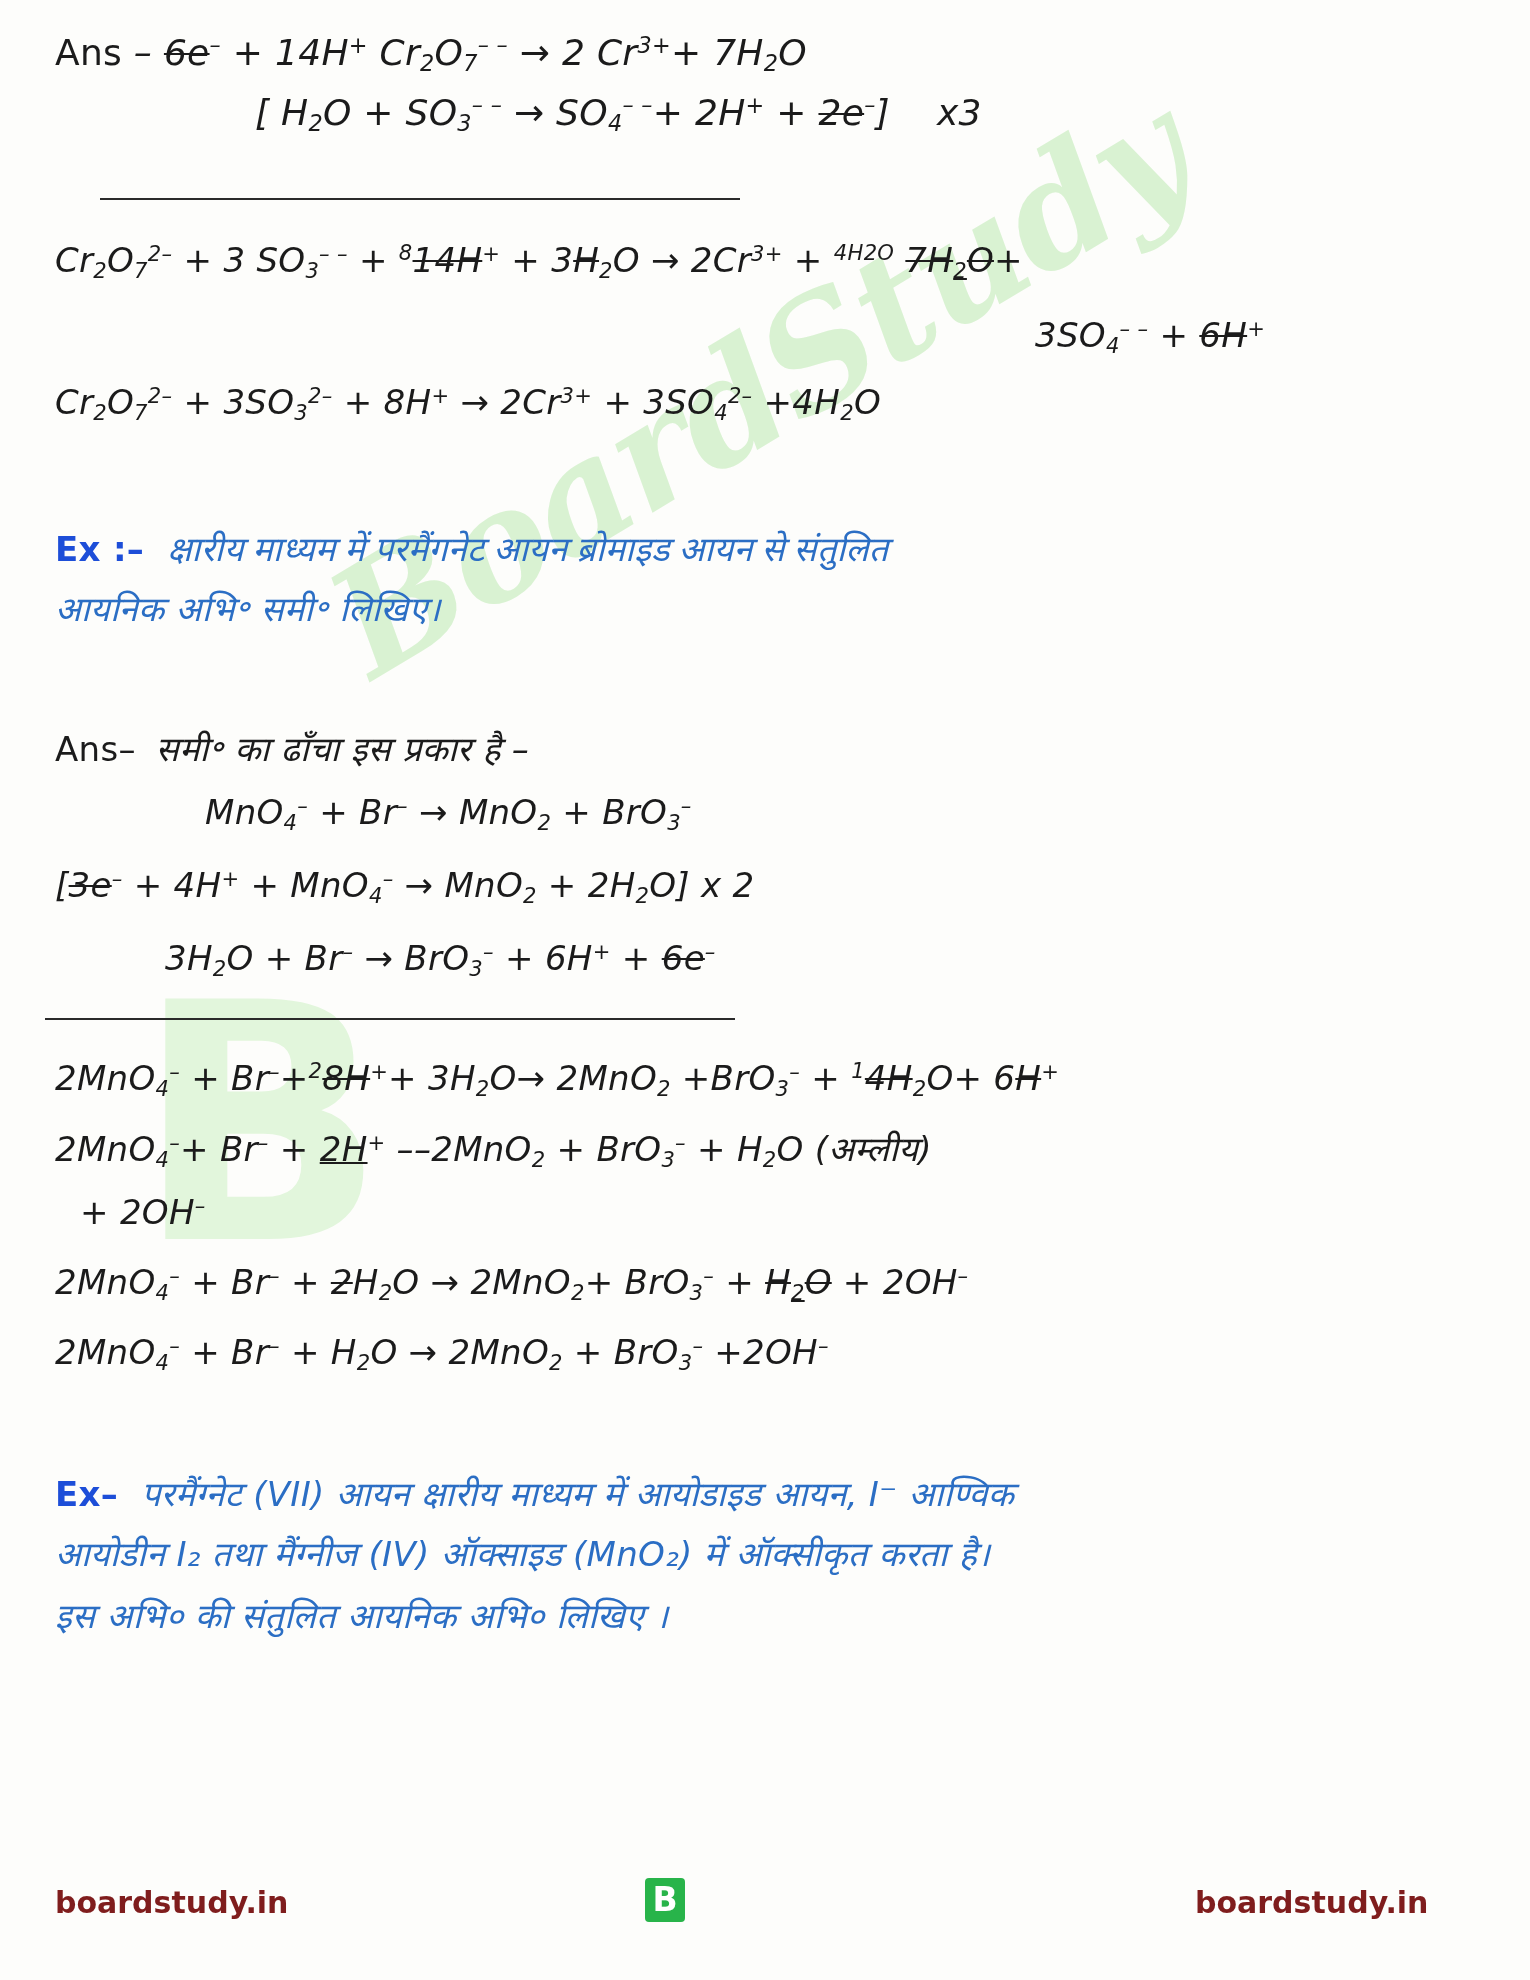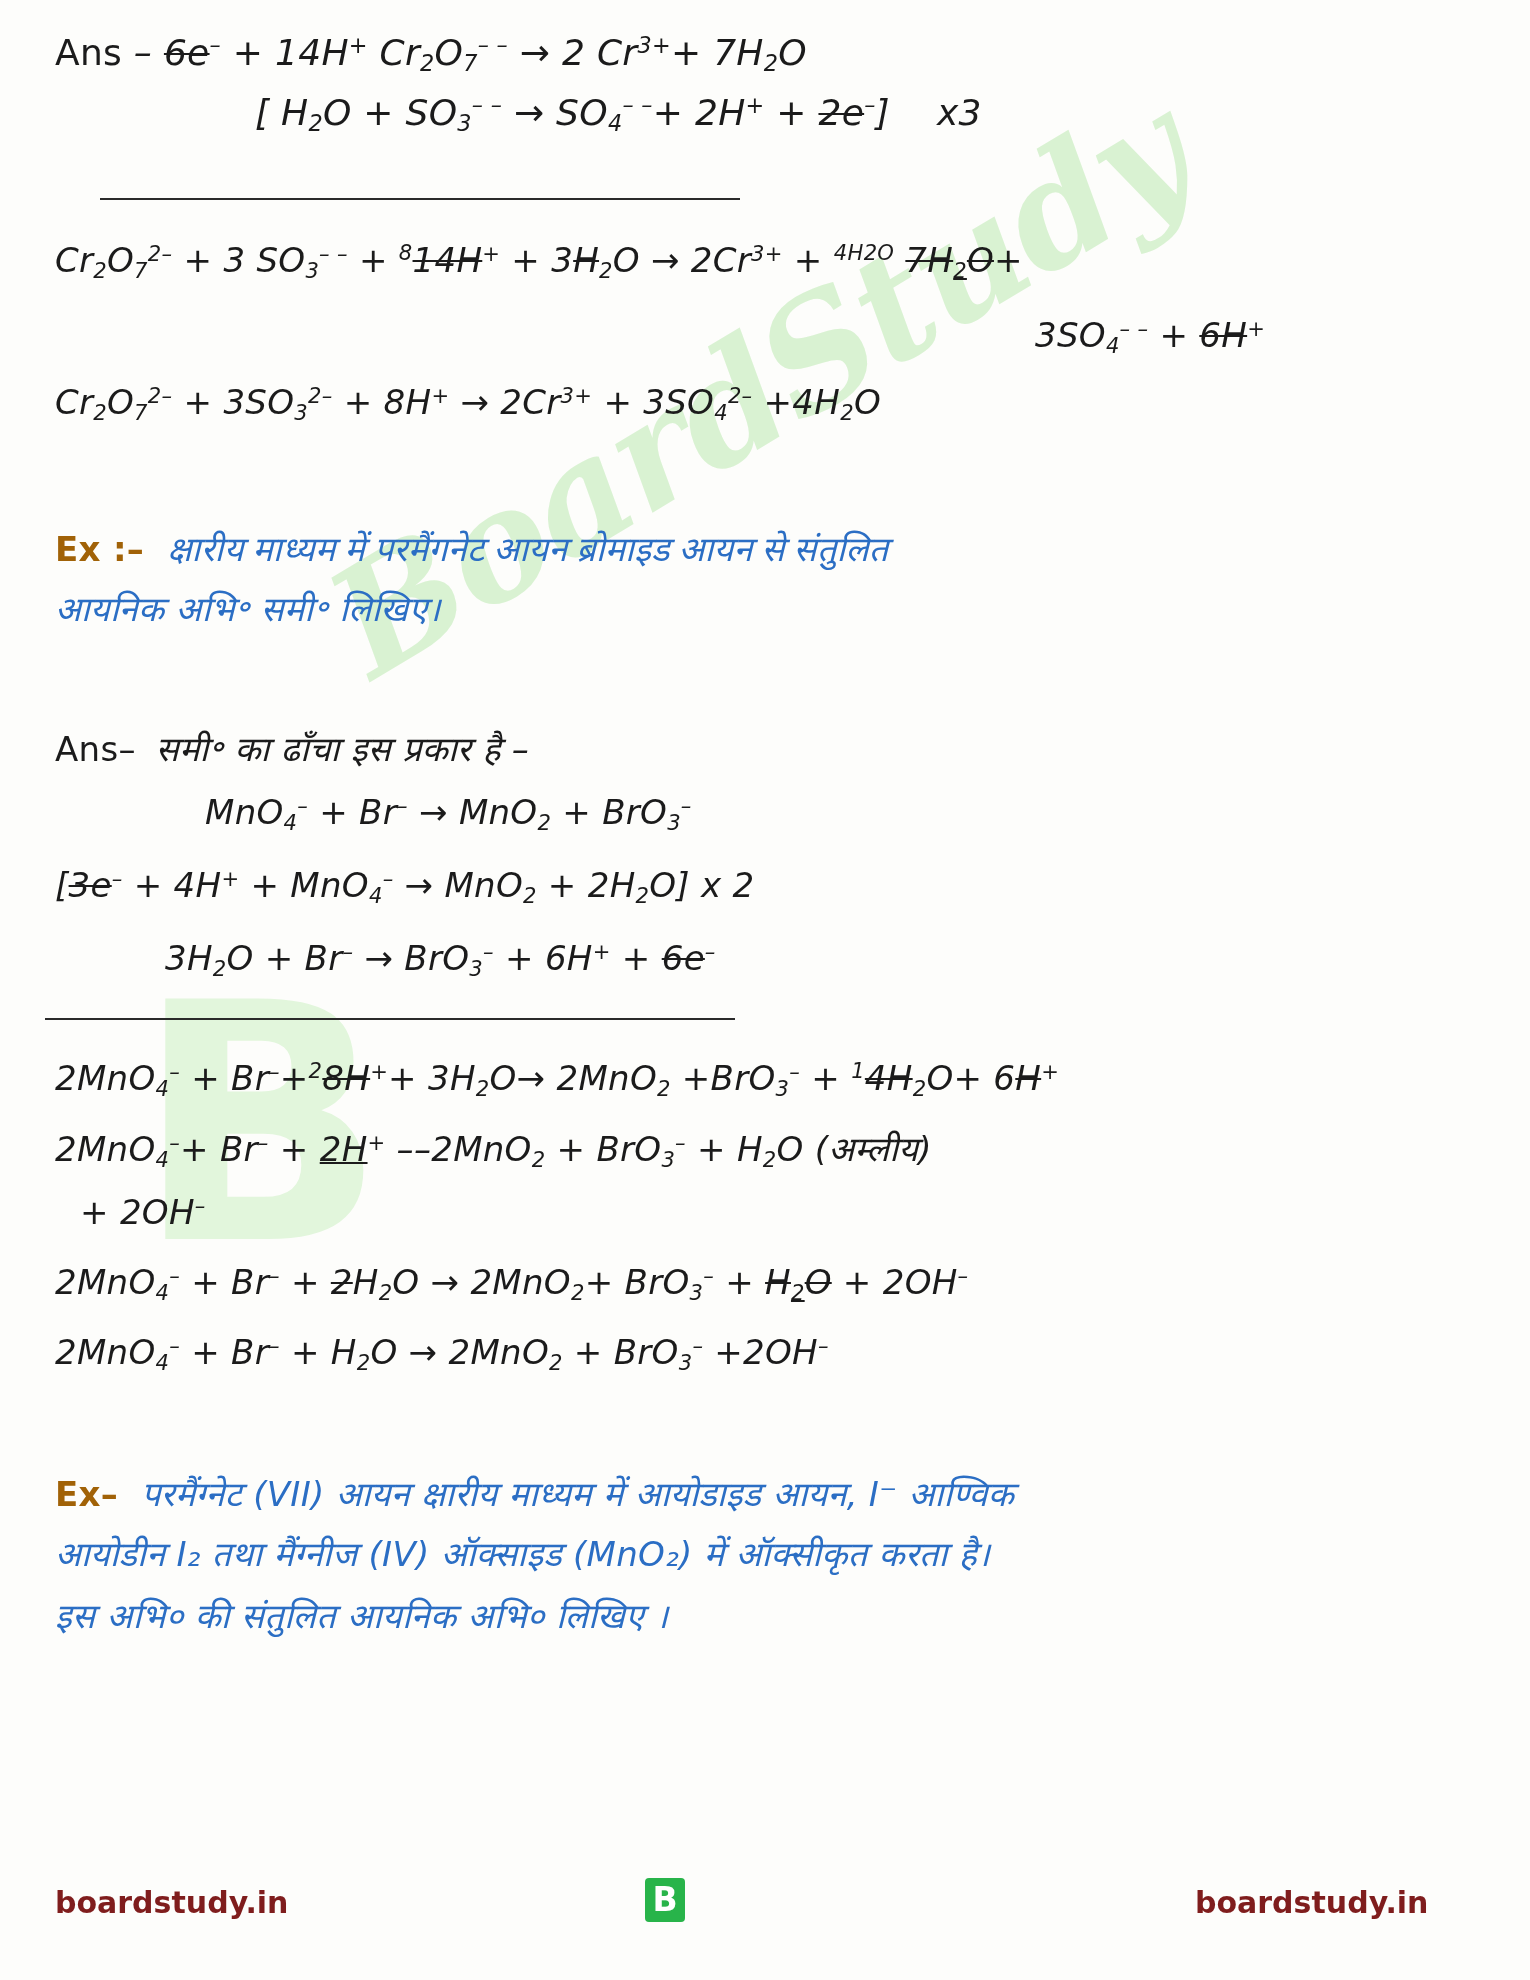--- a/index.html
+++ b/index.html
@@ -69,21 +69,21 @@
     letter-spacing: 0.3px;
   }
   .bold {
     font-weight: normal;
     font-style: normal;
   }
   .blue {
     color: #2b6ec4;
   }
   .blue-hd {
-    color: #a16207;
+    color: #1d4ed8;
     font-weight: bold;
     font-style: normal;
   }
   sub {
     font-size: 0.62em;
     vertical-align: -0.28em;
   }
   sup {
     font-size: 0.62em;
     vertical-align: 0.52em;

